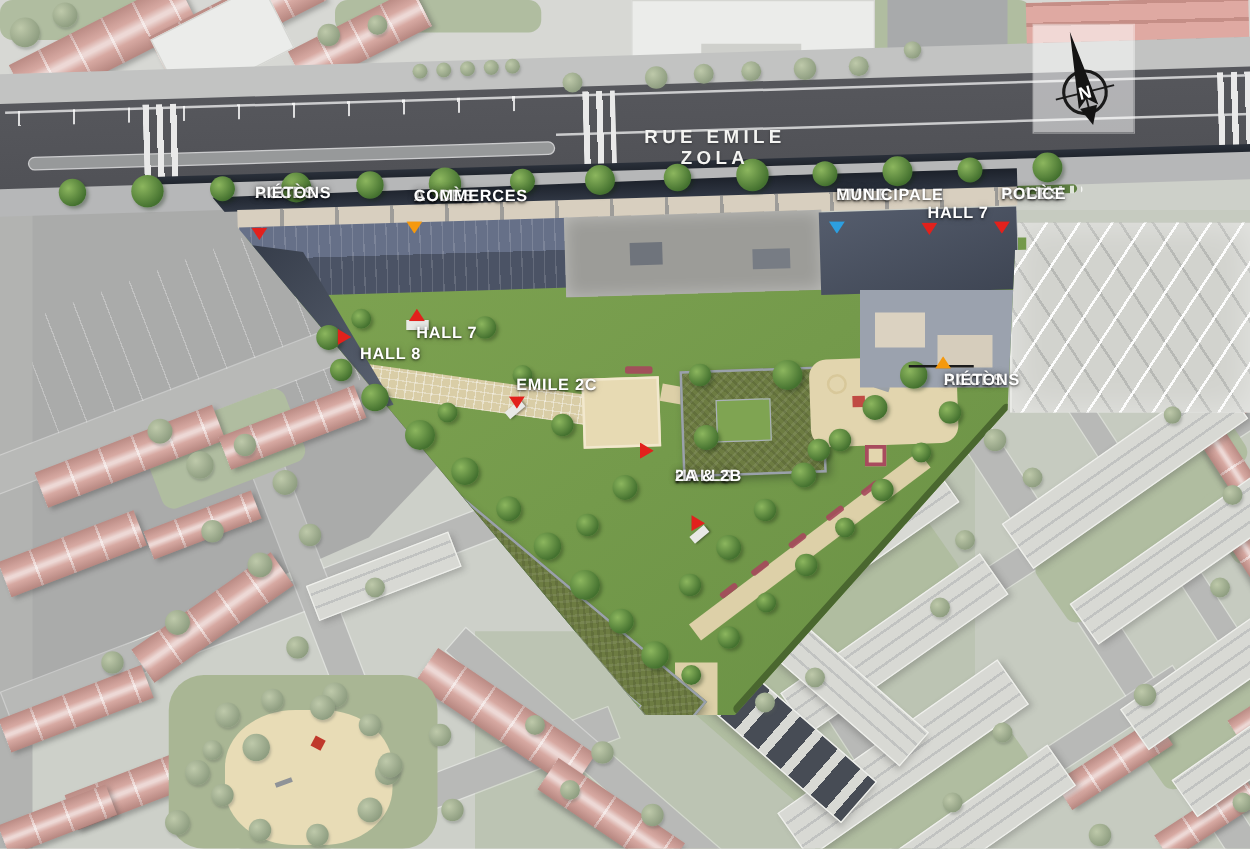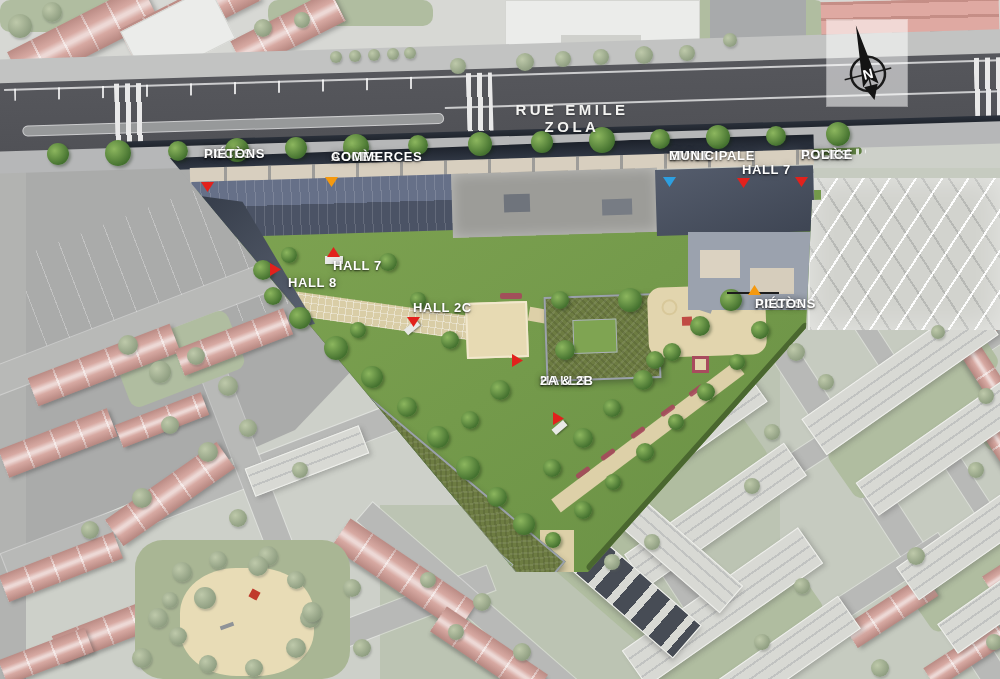--- a/index.html
+++ b/index.html
@@ -457,21 +457,21 @@
     <span>HALL 7</span>
   </div>
   <span class="marker tri-up" style="left: 327px; top: 247px; background: rgb(226, 33, 28);"></span>
 
   <div class="map-label" style="left:288px;top:276px">
     <span>HALL 8</span>
   </div>
   <span class="marker tri-right" style="left: 270px; top: 263px; background: rgb(226, 33, 28);"></span>
 
   <div class="map-label" style="left:413px;top:301px">
-    <span>HALL 2C</span>
+    <span>EMILE 2C</span>
   </div>
   <span class="marker tri-down" style="left: 407px; top: 317px; background: rgb(226, 33, 28);"></span>
 
   <div class="map-label" style="left:540px;top:374px">
     <span>HALLS</span>
     <span>2A &amp; 2B</span>
   </div>
   <span class="marker tri-right" style="left: 512px; top: 354px; background: rgb(226, 33, 28);"></span>
   <span class="marker tri-right" style="left: 553px; top: 412px; background: rgb(226, 33, 28);"></span>
 

